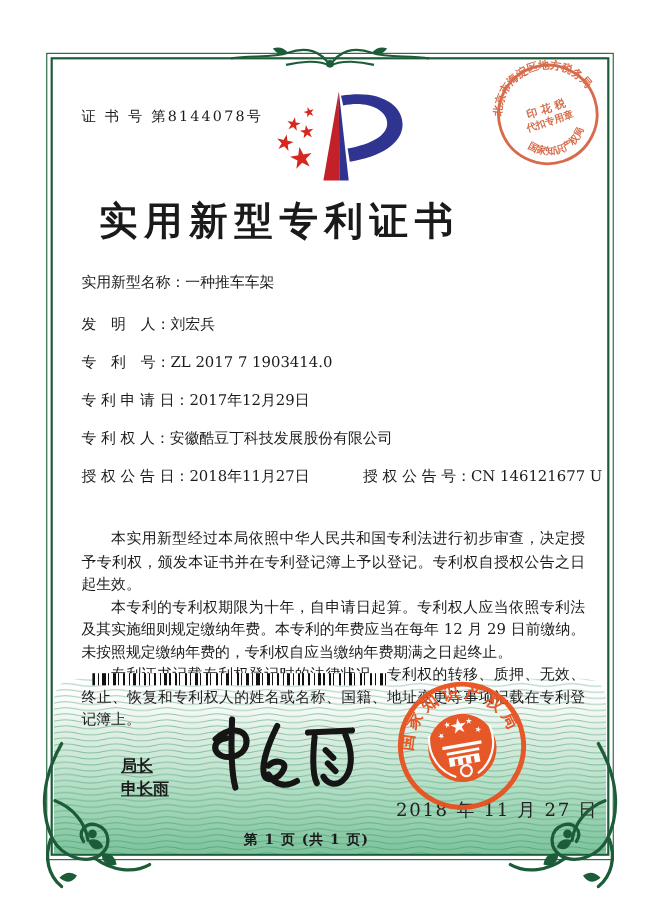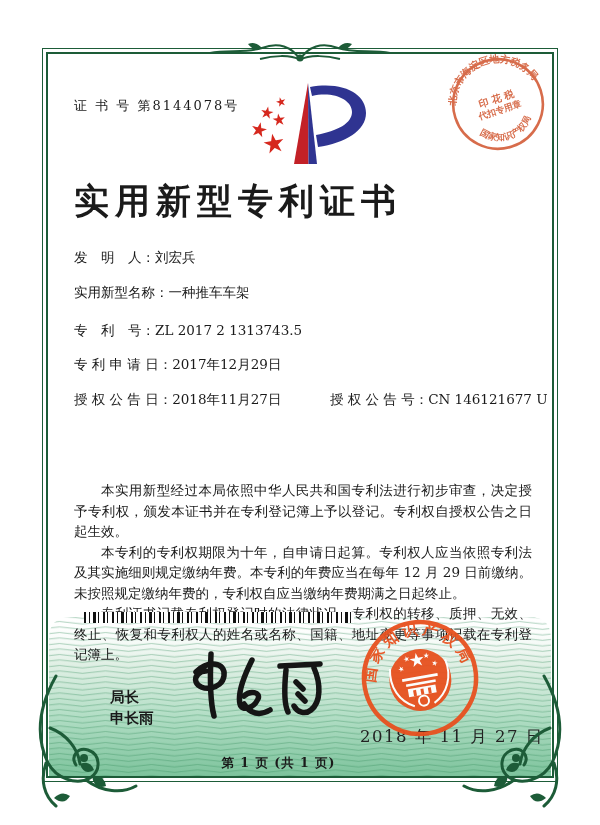--- a/index.html
+++ b/index.html
@@ -9,21 +9,21 @@
   }
   .frame{
     position:absolute; left:46px; top:52px; width:504px; height:722px;
     border:2px solid #1d5c38; outline:1px solid #1d5c38; outline-offset:3px;
     z-index:1; pointer-events:none;
   }
   .cert-no{position:absolute; left:74px; top:97px; font-size:13px; letter-spacing:2px; z-index:2;}
   .logo{position:absolute; left:233px; top:80px; width:140px; height:90px; z-index:2;}
   .tax-stamp{position:absolute; left:448px; top:54px; width:100px; height:100px; z-index:3; opacity:.92;}
   .title{
-    position:absolute; left:0; top:178px; width:476px; text-align:center;
+    position:absolute; left:16px; top:178px; width:476px; text-align:center;
     font-size:35px; font-weight:600; letter-spacing:6px; z-index:2;
   }
   .fields{position:absolute; left:74px; top:250px; width:462px; z-index:2; font-size:13.5px;}
   .field-row{margin-bottom:20.5px; line-height:14px; white-space:nowrap;}
   .field-row.first{margin-bottom:24px;}
   .grant-row{position:relative; white-space:nowrap;}
   .grant-col2{position:absolute; left:256px; top:0;}
   .body{
     position:absolute; left:74px; top:480px; width:458px; z-index:2;
     font-size:13.5px; line-height:20.5px; text-align:justify;
@@ -33,21 +33,21 @@
     position:absolute; left:84px; top:612px; width:270px; height:11px; z-index:2;
     background:repeating-linear-gradient(90deg,
       #111 0 2px, #fff 2px 5px, #111 5px 6px, #fff 6px 9px,
       #111 9px 12px, #fff 12px 14px, #111 14px 15px, #fff 15px 19px,
       #111 19px 21px, #fff 21px 23px, #111 23px 24px, #fff 24px 28px);
   }
   .wave-band{position:absolute; left:48px; top:609px; width:504px; height:168px; z-index:0;}
   .director{
     position:absolute; left:110px; top:687px; z-index:2;
     font-family:"DejaVu Sans","Liberation Sans",sans-serif;
-    font-size:14.5px; font-weight:bold; line-height:21px;
+    font-size:14.5px; font-weight:bold; line-height:21px;text-decoration:underline;
   }
   .signature{position:absolute; left:180px; top:646px; width:150px; height:94px; z-index:2;}
   .seal-date{
     position:absolute; left:360px; top:726px; z-index:2;
     font-size:16.5px; letter-spacing:1.5px; color:#222; white-space:nowrap;
   }
   .seal{position:absolute; left:352px; top:610px; width:136px; height:136px; z-index:3; opacity:.95;}
   .footer{
     position:absolute; left:0; top:755px; width:557px; text-align:center;
     font-size:12.5px; font-weight:bold; z-index:2; letter-spacing:1px;
@@ -147,31 +147,34 @@
         <textPath href="#tbArc" startOffset="50%" text-anchor="middle">国家知识产权局</textPath>
       </text>
       <text x="48" y="46" font-size="9.5" font-weight="bold" text-anchor="middle" font-family="'DejaVu Sans',sans-serif">印 花 税</text>
       <text x="48" y="57" font-size="8.5" font-weight="bold" text-anchor="middle" font-family="'DejaVu Sans',sans-serif">代扣专用章</text>
     </g>
   </svg>
 
   <div class="title">实用新型专利证书</div>
 
   <div class="fields">
-    <div class="field-row">
-      <span>发　明　人：</span><span>刘宏兵</span>
-    </div>
     <div class="field-row first">
       <span>实用新型名称：</span><span>一种推车车架</span>
     </div>
     <div class="field-row">
-      <span>专　利　号：</span><span>ZL 2017 2 1313743.5</span>
+      <span>发　明　人：</span><span>刘宏兵</span>
+    </div>
+    <div class="field-row">
+      <span>专　利　号：</span><span>ZL 2017 7 1903414.0</span>
     </div>
     <div class="field-row">
       <span>专 利 申 请 日：</span><span>2017年12月29日</span>
+    </div>
+    <div class="field-row">
+      <span>专 利 权 人：</span><span>安徽酷豆丁科技发展股份有限公司</span>
     </div>
     <div class="field-row grant-row">
       <span><span>授 权 公 告 日：</span><span>2018年11月27日</span></span>
       <span class="grant-col2"><span>授 权 公 告 号：</span><span>CN 146121677 U</span></span>
     </div>
   </div>
 
   <div class="body">
     <p>本实用新型经过本局依照中华人民共和国专利法进行初步审查，决定授予专利权，颁发本证书并在专利登记簿上予以登记。专利权自授权公告之日起生效。</p>
     <p>本专利的专利权期限为十年，自申请日起算。专利权人应当依照专利法及其实施细则规定缴纳年费。本专利的年费应当在每年 12 月 29 日前缴纳。未按照规定缴纳年费的，专利权自应当缴纳年费期满之日起终止。</p>

